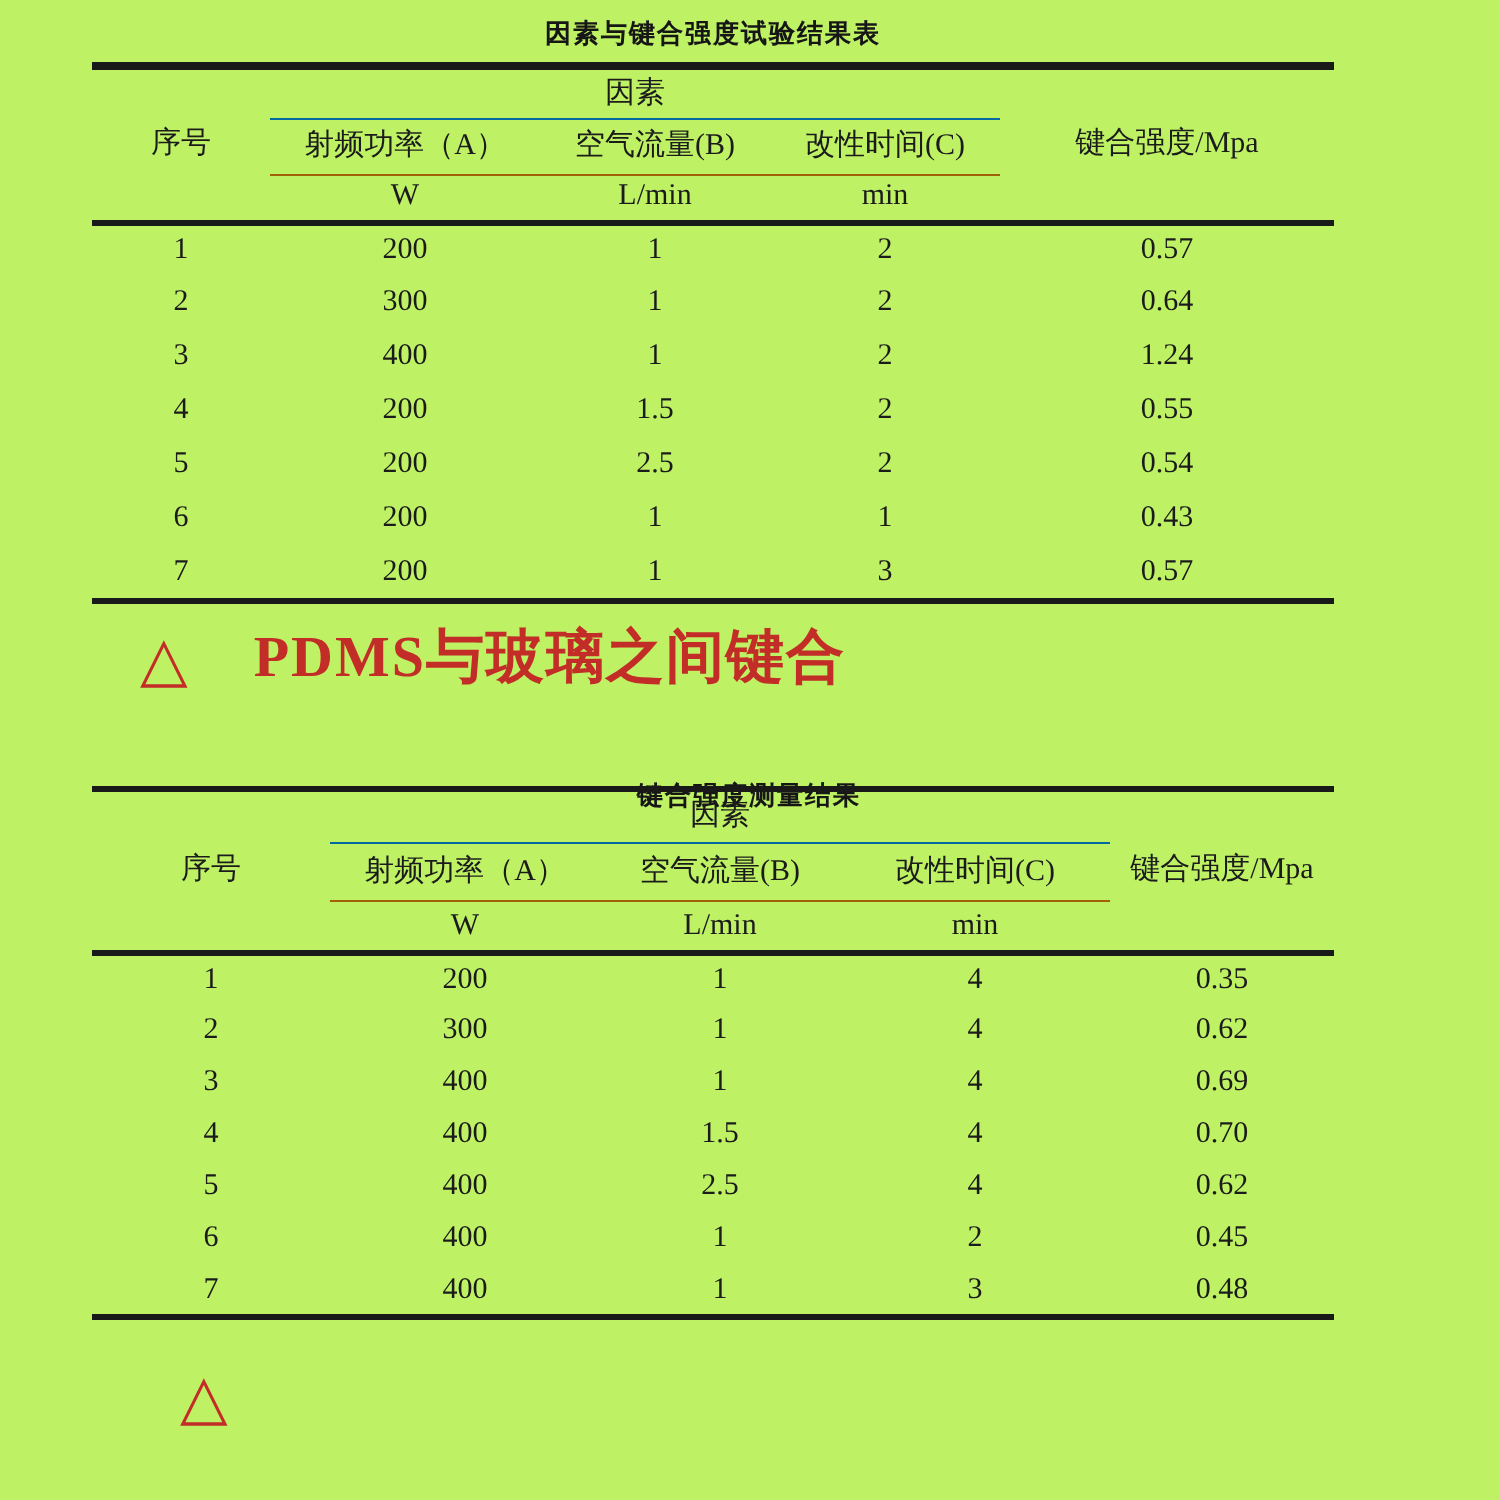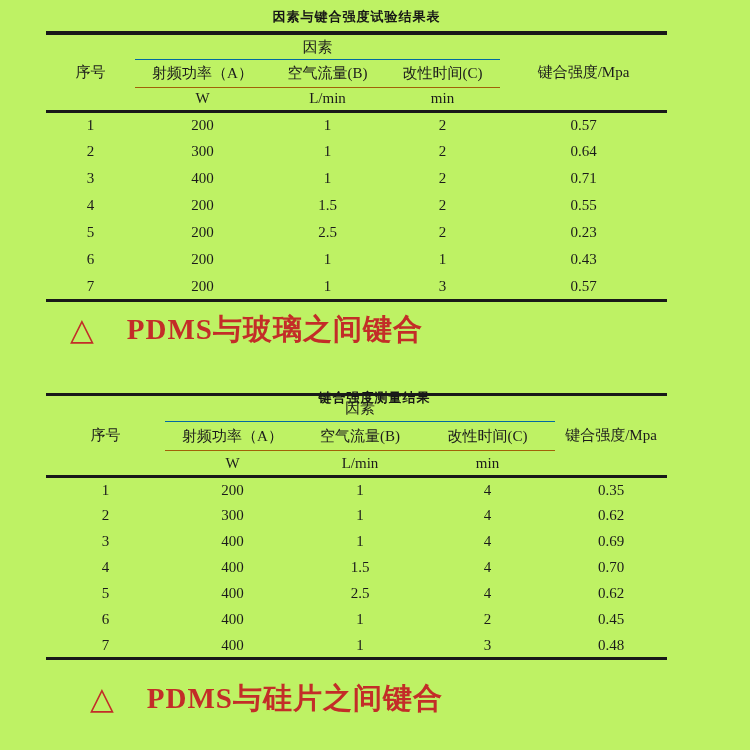--- a/index.html
+++ b/index.html
@@ -117,35 +117,35 @@
         <td>300</td>
         <td>1</td>
         <td>2</td>
         <td>0.64</td>
       </tr>
       <tr>
         <td>3</td>
         <td>400</td>
         <td>1</td>
         <td>2</td>
-        <td>0.71</td>
+        <td>1.24</td>
       </tr>
       <tr>
         <td>4</td>
         <td>200</td>
         <td>1.5</td>
         <td>2</td>
         <td>0.55</td>
       </tr>
       <tr>
         <td>5</td>
         <td>200</td>
         <td>2.5</td>
         <td>2</td>
-        <td>0.23</td>
+        <td>0.54</td>
       </tr>
       <tr>
         <td>6</td>
         <td>200</td>
         <td>1</td>
         <td>1</td>
         <td>0.43</td>
       </tr>
       <tr>
         <td>7</td>
@@ -237,16 +237,15 @@
         <td>400</td>
         <td>1</td>
         <td>3</td>
         <td>0.48</td>
       </tr>
     </tbody>
   </table>
 
   <div id="legend2" class="legend">
     <span class="tri">△</span>
-    <span class="lbl">PDMS与硅片之间键合</span>
   </div>
 
 </div>
 
 </body></html>

